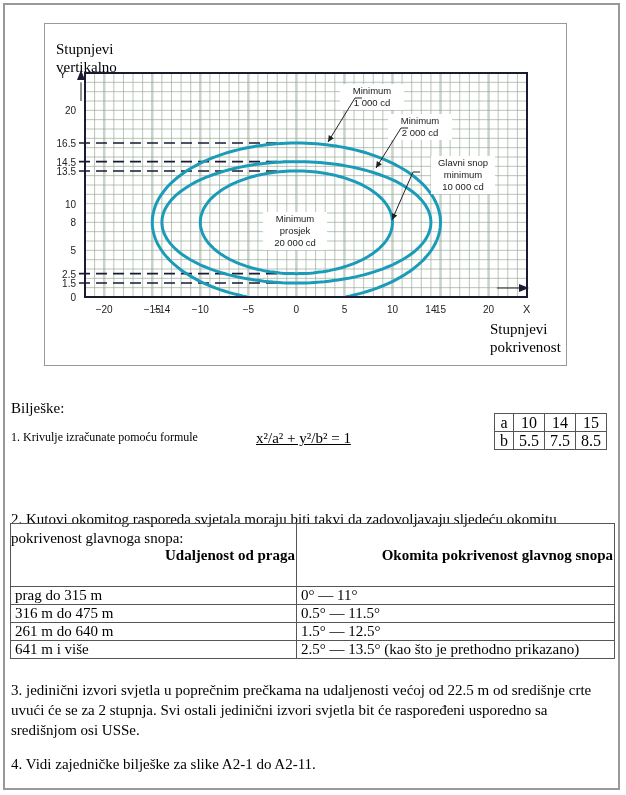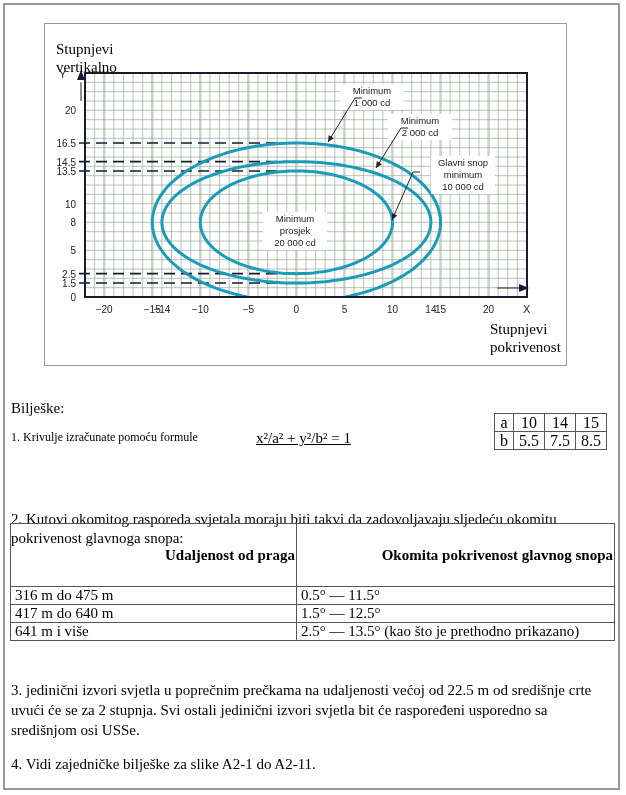--- a/index.html
+++ b/index.html
@@ -200,25 +200,29 @@
   </table>
 <div class="note2">2. Kutovi okomitog rasporeda svjetala moraju biti takvi da zadovoljavaju sljedeću okomitu pokrivenost glavnoga snopa:</div>
 
 <table class="maintable">
   <tbody>
       <tr>
     <th style="width:283px">Udaljenost od praga</th>
     <th>Okomita pokrivenost glavnog snopa</th>
   </tr>
   <tr>
+        <td>prag do 315 m</td>
+        <td>0° — 11°</td>
+      </tr>
+  <tr>
         <td>316 m do 475 m</td>
         <td>0.5° — 11.5°</td>
       </tr>
   <tr>
-        <td>417 m do 640 m</td>
+        <td>261 m do 640 m</td>
         <td>1.5° — 12.5°</td>
       </tr>
   <tr>
         <td>641 m i više</td>
         <td>2.5° — 13.5° (kao što je prethodno prikazano)</td>
       </tr>
 </tbody>
   </table>
 
 <div class="note3">3. jedinični izvori svjetla u poprečnim prečkama na udaljenosti većoj od 22.5 m od središnje crte uvući će se za 2 stupnja. Svi ostali jedinični izvori svjetla bit će raspoređeni usporedno sa središnjom osi USSe.</div>

